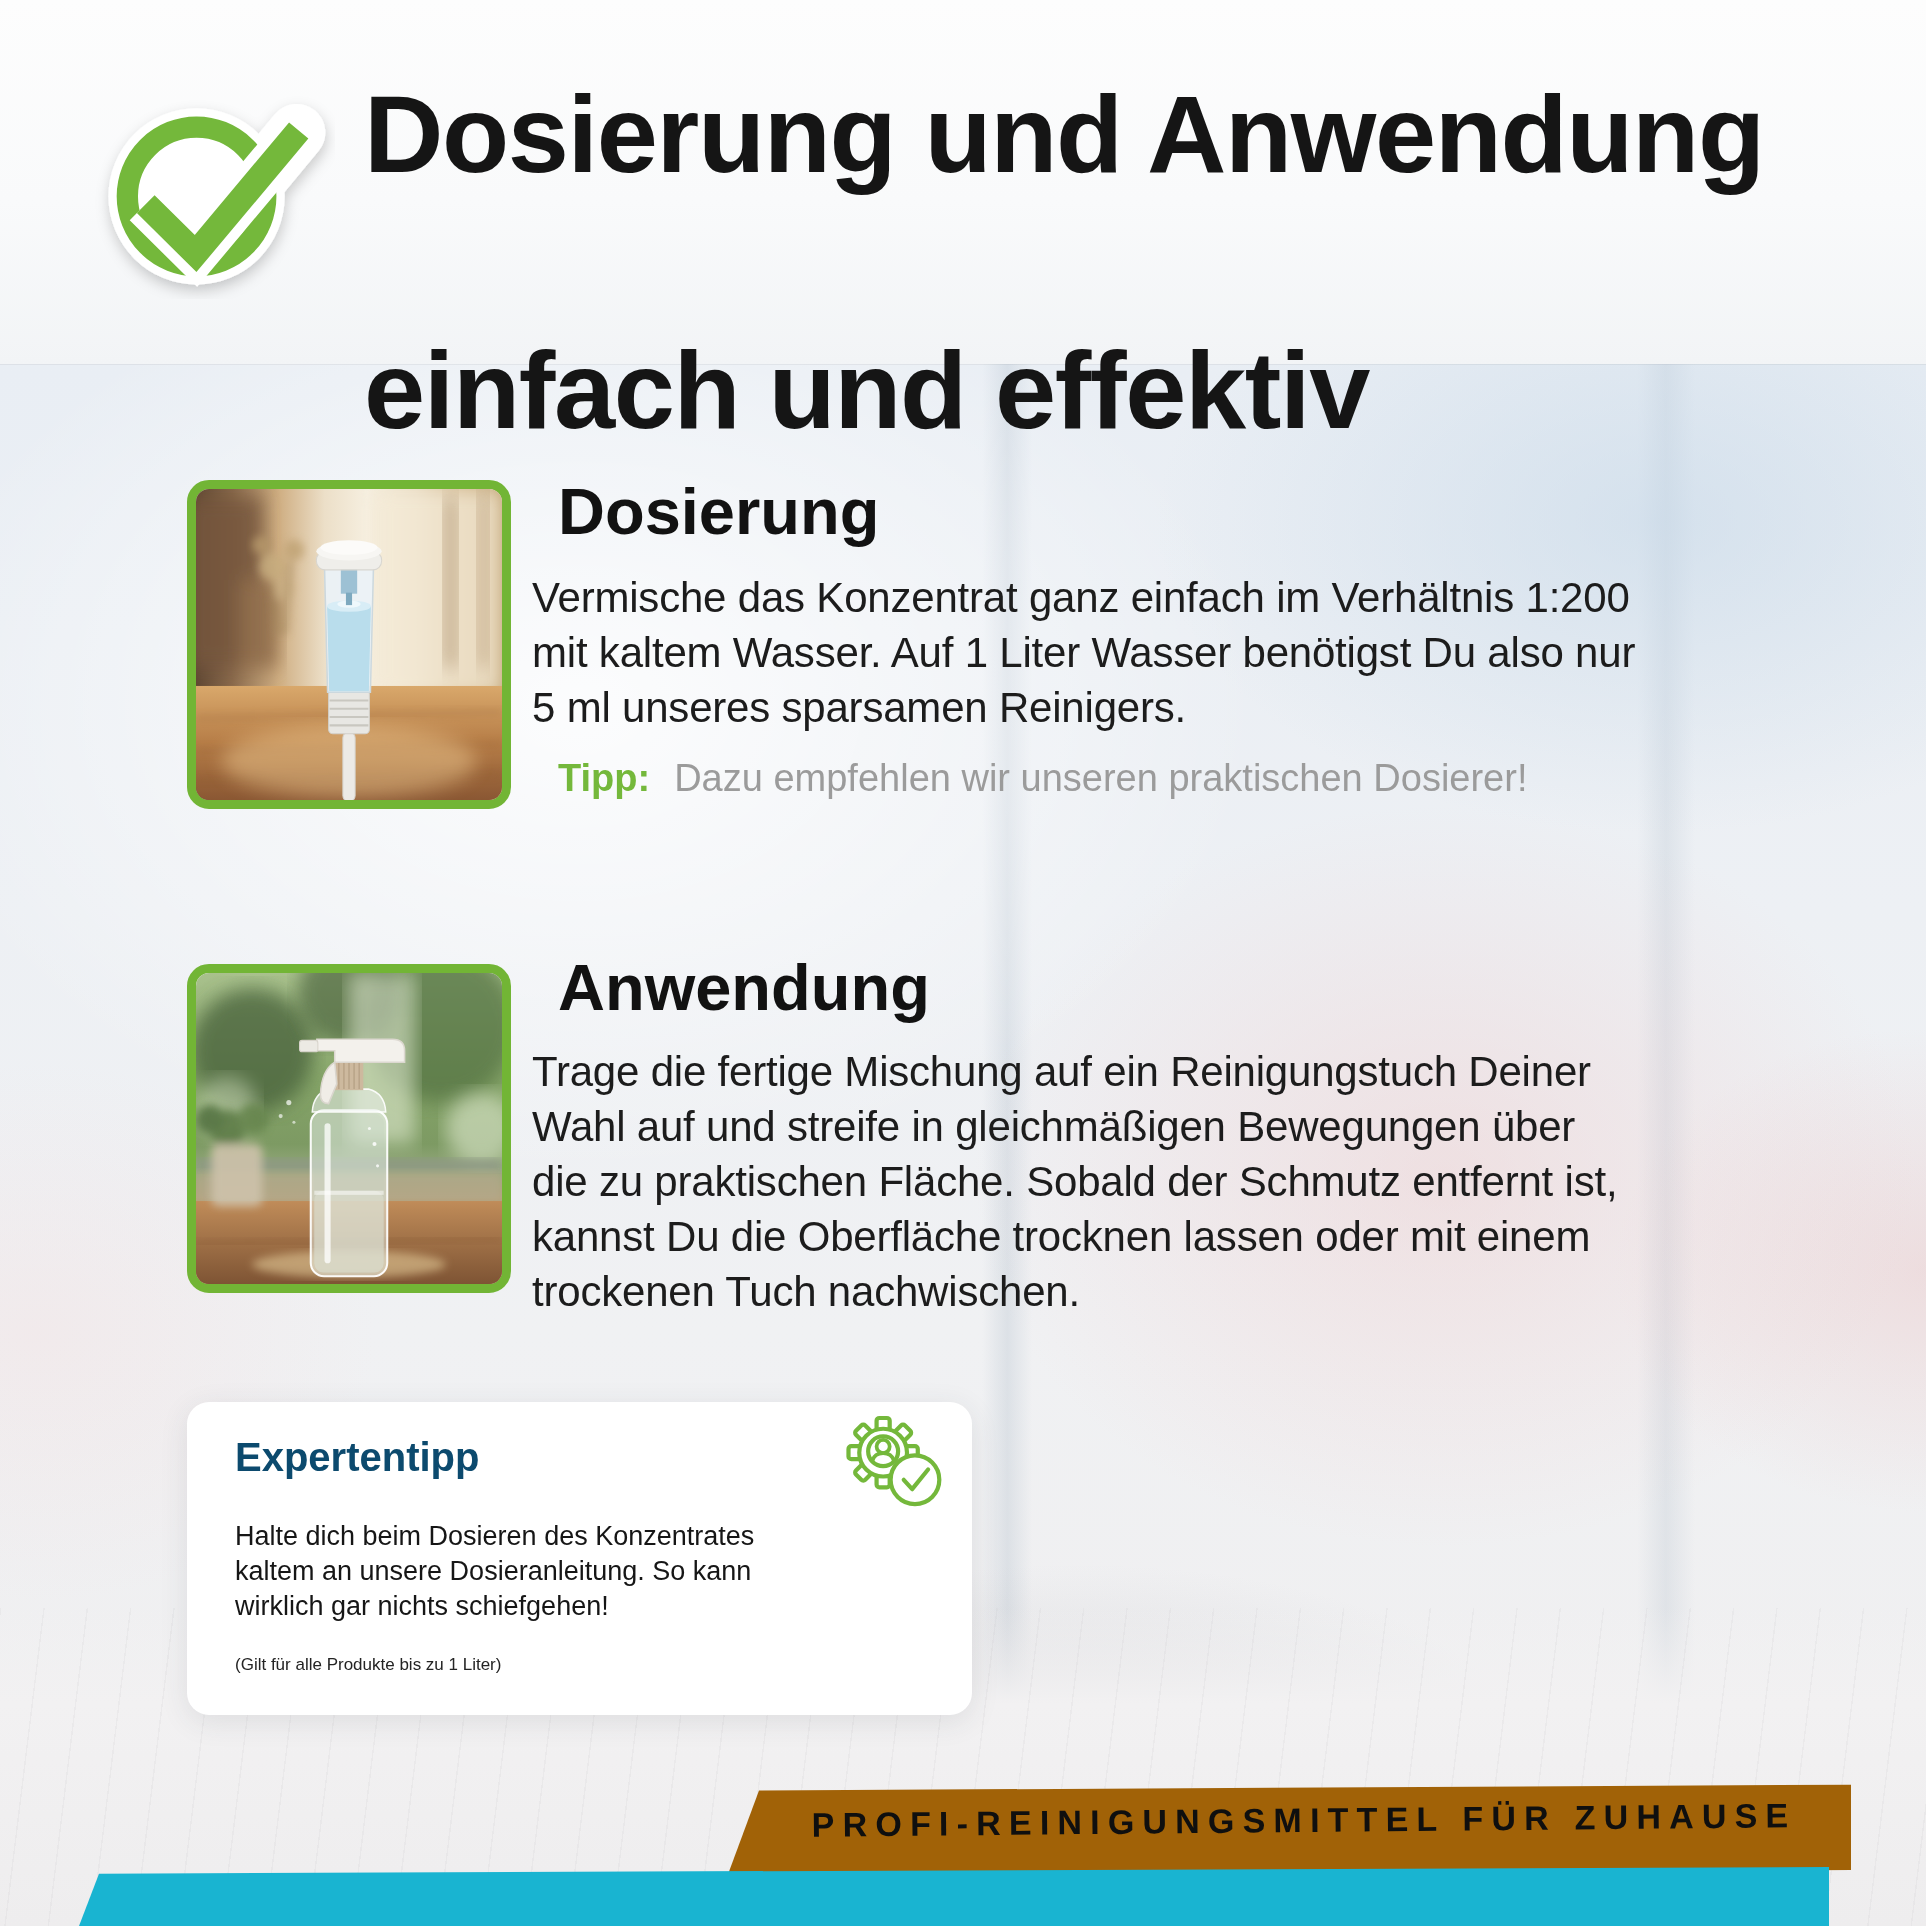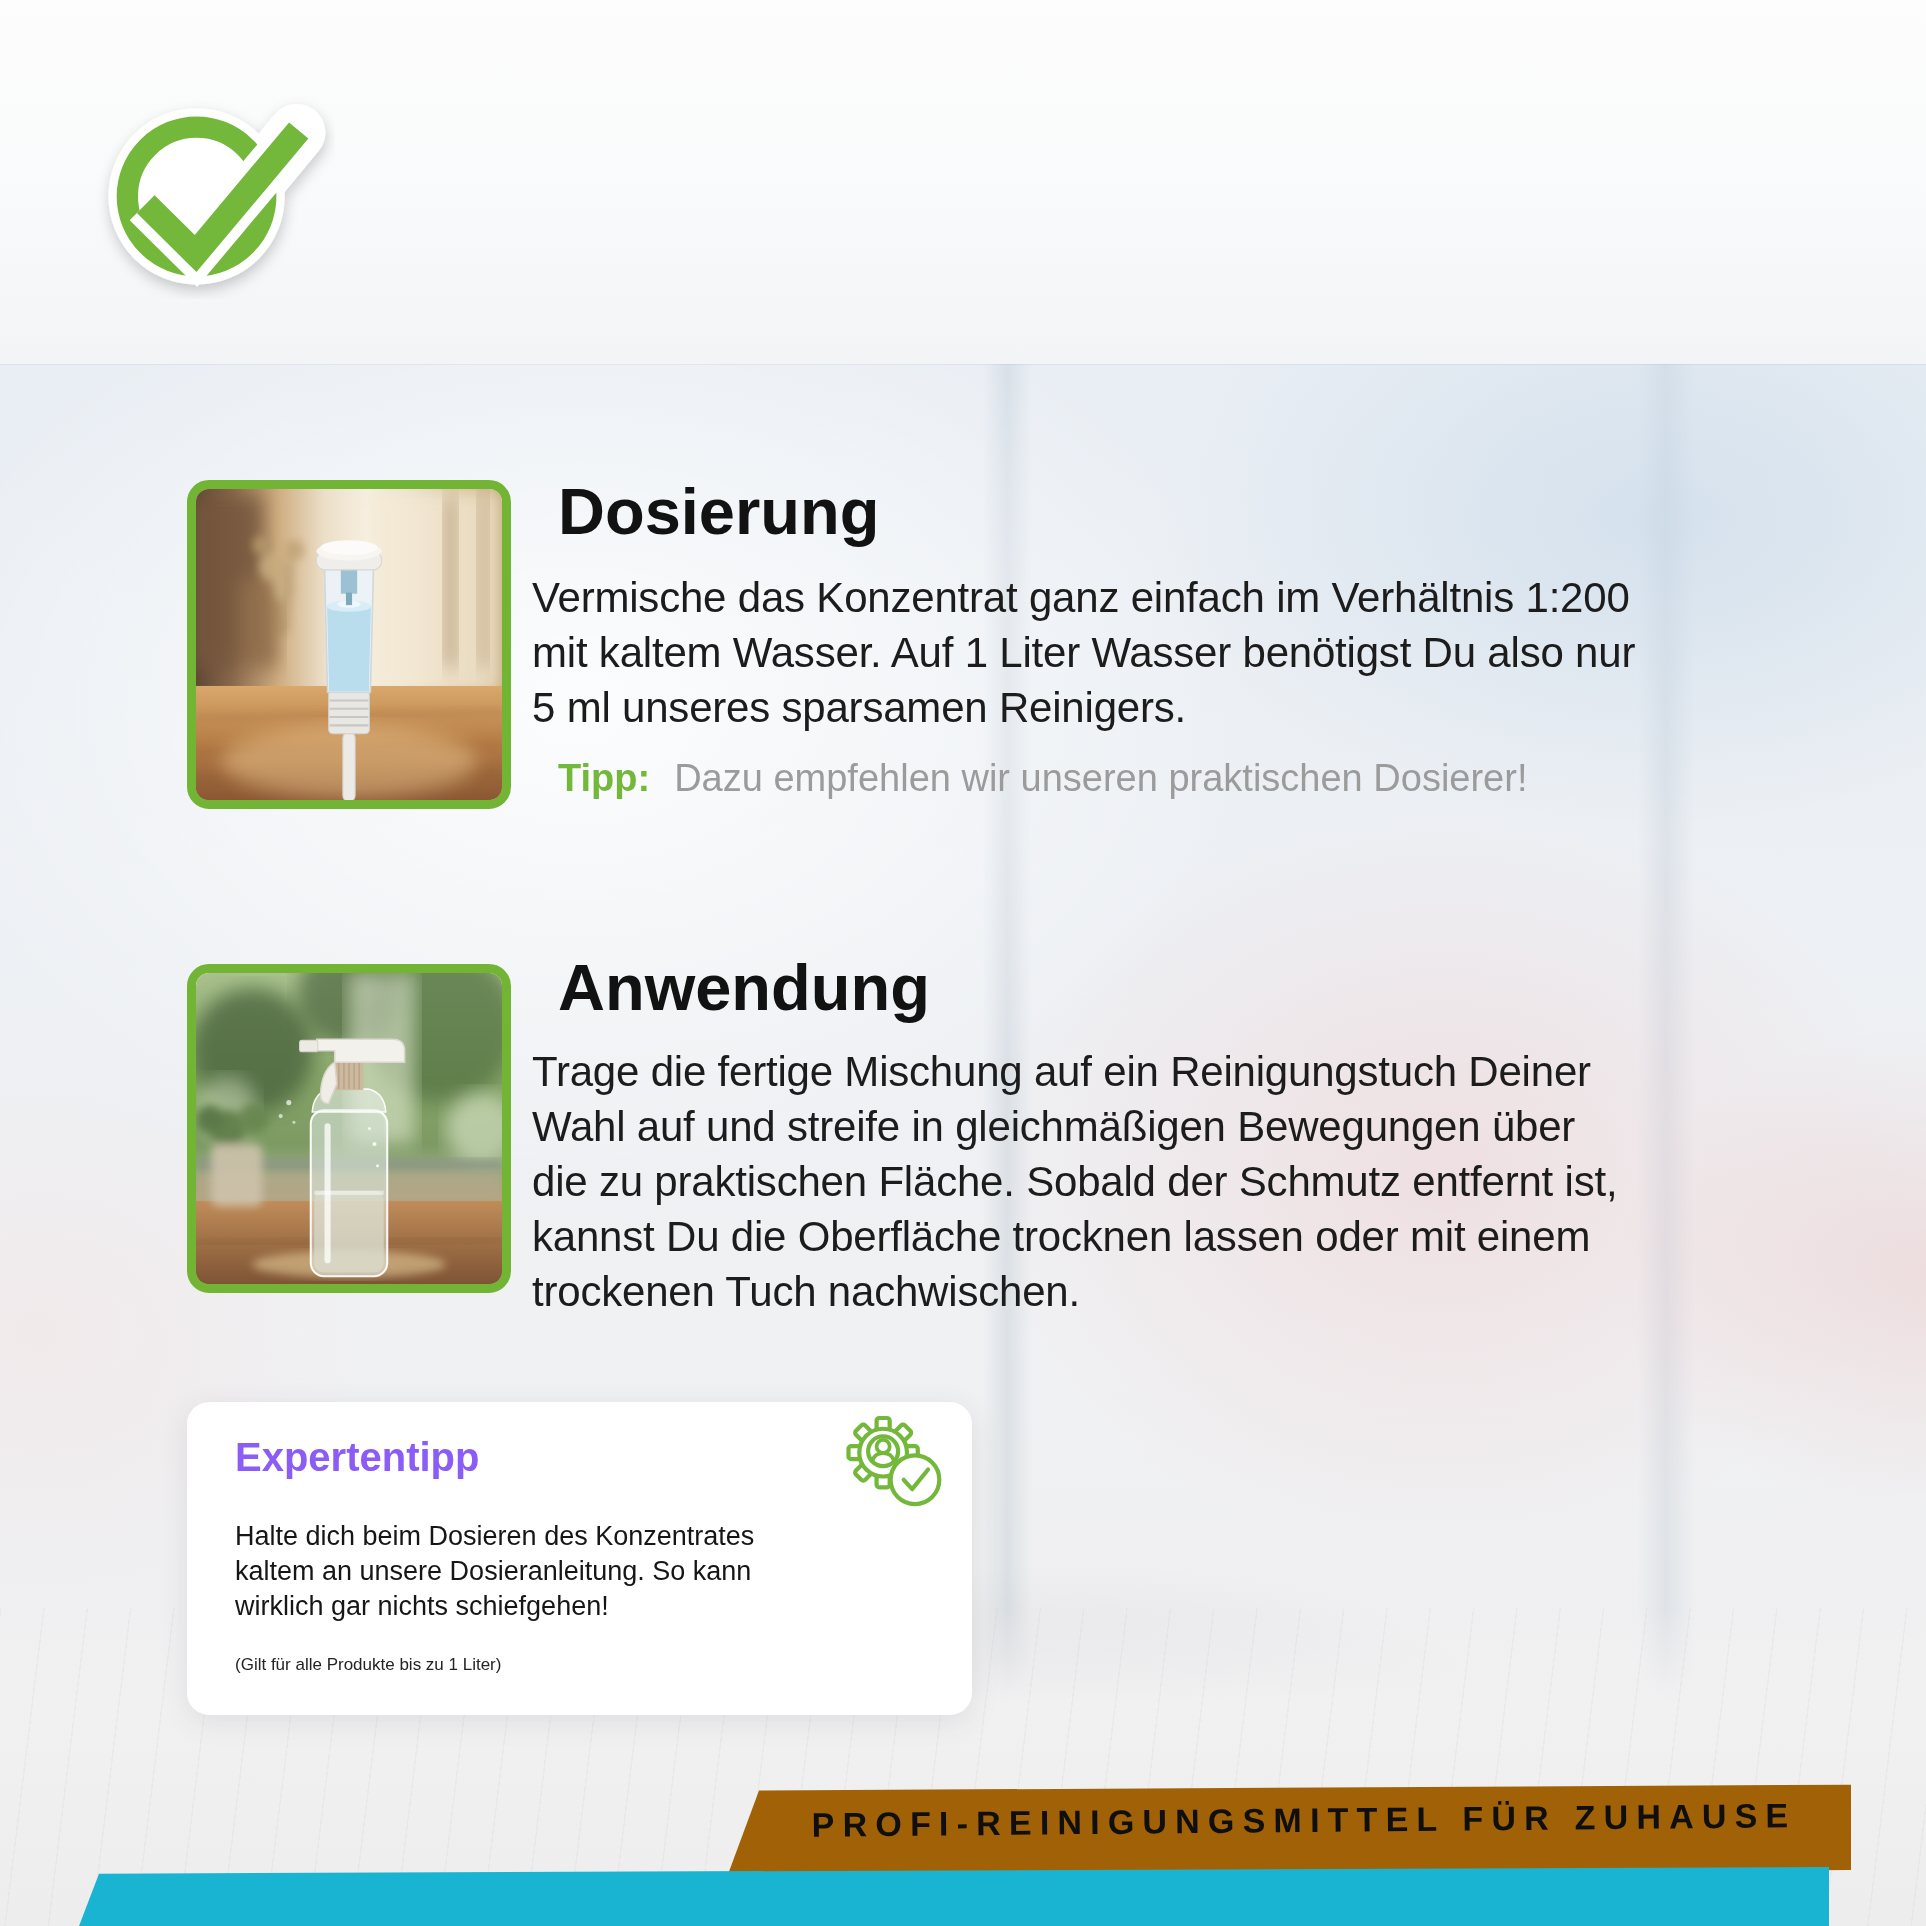--- a/index.html
+++ b/index.html
@@ -62,21 +62,21 @@
   .body-dosierung{top:570px;}
   .body-anwendung{top:1044px;}
   .tip-line{position:absolute;left:558px;top:751px;font-size:38px;line-height:54px;}
   .tip-label{font-weight:700;color:#74b83b;}
   .tip-text{color:#9b9b9b;margin-left:24px;}
   
   .card{
     position:absolute;left:187px;top:1402px;width:785px;height:313px;
     background:#ffffff;border-radius:22px;box-shadow:0 6.7px 29px rgba(50,60,70,0.10);
   }
-  .card-title{position:absolute;left:48px;top:31px;font-size:40px;line-height:48px;font-weight:700;color:#8b5cf6;}
+  .card-title{position:absolute;left:48px;top:31px;font-size:40px;line-height:48px;font-weight:700;color:#0c4a6e;}
   .card-icon{position:absolute;right:28px;top:12.5px;width:103px;height:94px;}
   .card-body{
     position:absolute;left:48px;top:117px;width:684px;
     font-size:27px;line-height:35px;color:#161616;white-space:pre-line;
   }
   .card-note{position:absolute;left:48px;top:252px;font-size:17px;line-height:21px;color:#242424;}
   
   .footer-white{
     position:absolute;left:726px;top:1778px;width:1127px;height:99px;background:#a16207;
     clip-path:polygon(33px 12.5px,1125px 6.7px,1125px 92px,1px 99px);
@@ -109,20 +109,22 @@
       </defs>
       <g filter="url(#hsh)">
         <circle cx="215" cy="228" r="182" fill="#ffffff"></circle>
         <path d="M112,242 L215,346 L422,96" stroke="#ffffff" stroke-width="118" fill="none" stroke-linecap="round" stroke-linejoin="round"></path>
       </g>
       <circle cx="215" cy="228" r="143" fill="none" stroke="#74b83b" stroke-width="44"></circle>
       <path d="M110,244 L213,346 L426,92" stroke="#ffffff" stroke-width="94" fill="none"></path>
       <path d="M110,244 L213,346 L426,92" stroke="#74b83b" stroke-width="52" fill="none"></path>
     </svg>
   </div>
+  <div class="hero-title"><span>Dosierung und Anwendung</span><br>
+  <span>einfach und effektiv</span></div>
 
   <div class="sec-img img-dosierung">
     <svg class="fill" viewBox="0 0 600 600" preserveAspectRatio="none">
       <defs>
         <linearGradient id="dgbg" x1="0" y1="0" x2="1" y2="0">
           <stop offset="0" stop-color="#5f4733"></stop>
             <stop offset=".12" stop-color="#8a6a4c"></stop>
           <stop offset=".27" stop-color="#cfae82"></stop>
             <stop offset=".42" stop-color="#ecdfc8"></stop>
           <stop offset=".56" stop-color="#f6efe0"></stop>

